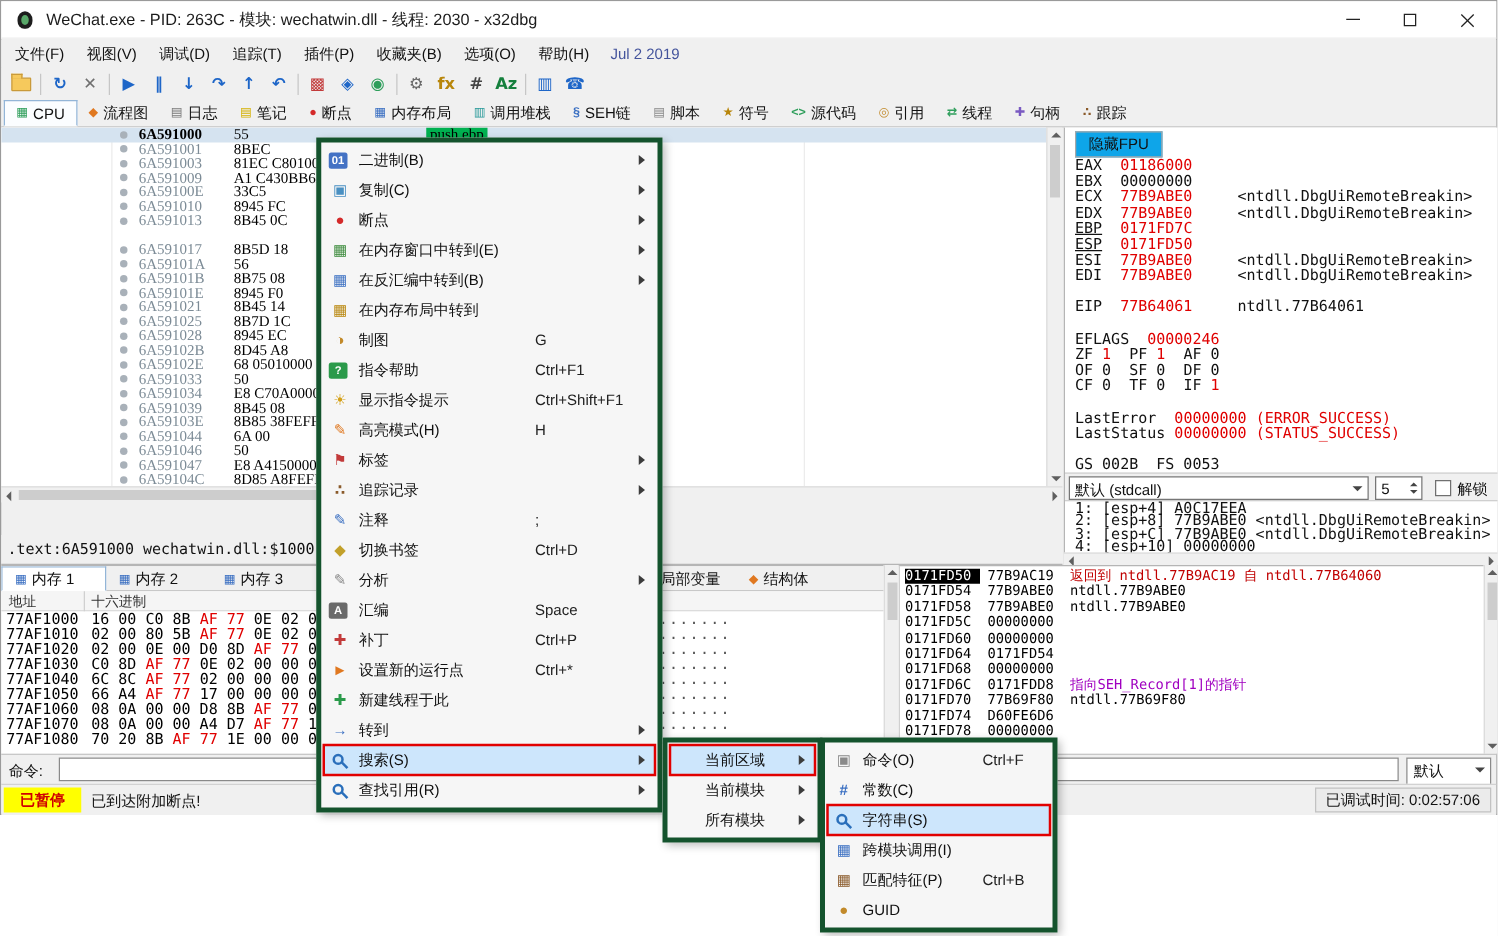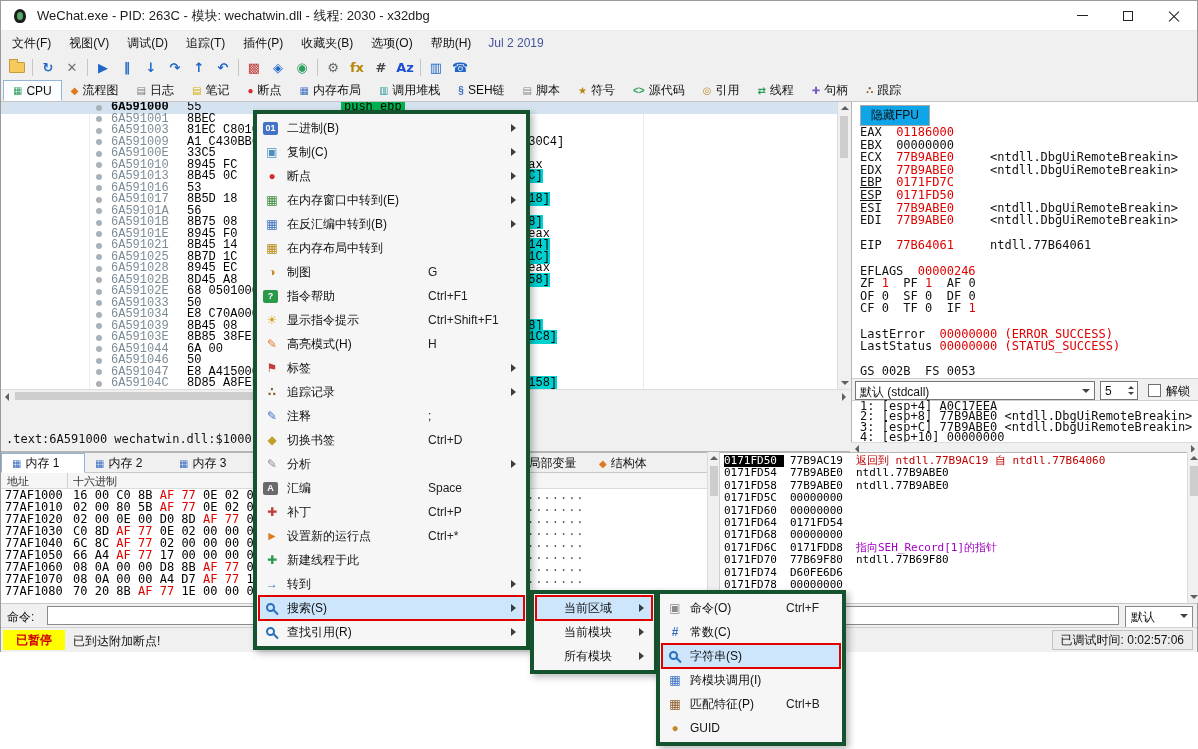--- a/index.html
+++ b/index.html
@@ -34,21 +34,21 @@
   .i-folder{width:16px;height:11px;background:#f6c95c;border:1px solid #c99a3a;border-radius:1px;position:relative}
   .i-folder::before{content:"";position:absolute;left:-1px;top:-4px;width:7px;height:3px;background:#f6c95c;border:1px solid #c99a3a;border-bottom:none}
 
   
   .tabbar{position:absolute;left:0;top:79px;right:0;height:22px;display:flex;align-items:flex-end;padding-left:2px;background:#f0f0f0;border-bottom:1px solid #c4c4c4}
   .tab{display:flex;align-items:center;gap:4px;height:21px;padding:0 9px;white-space:nowrap}
   .tab .tg{font-size:10px;font-weight:bold}
   .tab.active{background:#fbfdff;border:1px solid #93b5d7;border-bottom:1px solid #fbfdff}
 
   
-  .disasm{position:absolute;left:0;top:101px;width:836px;height:287px;background:#fff;overflow:hidden;font-family:Liberation Mono, monospace;font-size:12px}
+  .disasm{position:absolute;left:0;top:101px;width:836px;height:287px;background:#fff;overflow:hidden;font-family:Liberation Serif, serif;font-size:12px}
   .gline{position:absolute;top:0;bottom:0;width:1px;background:#ececec}
   .disrows{position:absolute;left:0;top:0;right:0;bottom:0}
   .drow{position:absolute;left:0;height:11.5px;line-height:11.5px;width:100%;white-space:pre}
   .drow.sel{background:#d5e3f0}
   .dot{position:absolute;left:95px;top:2.5px;width:6px;height:6px;border-radius:50%;background:#a9b1b9}
   .da{position:absolute;left:110px;color:#7c8b96}
   .drow.sel .da{color:#000;font-weight:bold}
   .db{position:absolute;left:186px;color:#000}
   .di{position:absolute;left:340px;color:#000}
   .di.chipg{background:var(--green);padding:0 3px}
@@ -201,21 +201,21 @@
         <span class="ticon" style="color: rgb(30, 102, 200);">↑</span>
         <span class="ticon" style="color: rgb(30, 102, 200);">↶</span>
         <span class="tsep"></span>
         <span class="ticon" style="color: rgb(194, 58, 58);">▩</span>
         <span class="ticon" style="color: rgb(30, 102, 200);">◈</span>
         <span class="ticon" style="color: rgb(46, 158, 91);">◉</span>
         <span class="tsep"></span>
         <span class="ticon" style="color: rgb(102, 102, 102);">⚙</span>
         <span class="ticon" style="color: rgb(184, 134, 11);">fx</span>
         <span class="ticon" style="color: rgb(68, 68, 68);">#</span>
-        <span class="ticon" style="color: #1d4ed8;">Az</span>
+        <span class="ticon" style="color: #15803d;">Az</span>
         <span class="tsep"></span>
         <span class="ticon" style="color: rgb(30, 102, 200);">▥</span>
         <span class="ticon" style="color: rgb(30, 102, 200);">☎</span>
       </div>
     <div class="tabbar">
         <span class="tab active">
           <span class="tg" style="color: rgb(46, 158, 91);">▦</span>
           <span>CPU</span>
         </span>
         <span class="tab">
@@ -280,21 +280,20 @@
       <span class="gline" style="left:88px"></span>
       <span class="gline" style="left:642px"></span>
       <div class="disrows">
           <div class="drow sel" style="top: 0px;"><span class="dot"></span><span class="da">6A591000</span><span class="db">55</span><span class="di chipg"><span>push ebp</span></span></div>
           <div class="drow" style="top: 11.5px;"><span class="dot"></span><span class="da">6A591001</span><span class="db">8BEC</span><span class="di"><span>mov ebp,esp</span></span></div>
           <div class="drow" style="top: 23px;"><span class="dot"></span><span class="da">6A591003</span><span class="db">81EC C8010000</span><span class="di"><span>sub esp,1C8</span></span></div>
           <div class="drow" style="top: 34.5px;"><span class="dot"></span><span class="da">6A591009</span><span class="db">A1 C430BB6A</span><span class="di"><span>mov eax,dword ptr ds:[6A8B30C4]</span></span></div>
           <div class="drow" style="top: 46px;"><span class="dot"></span><span class="da">6A59100E</span><span class="db">33C5</span><span class="di"><span>xor eax,ebp</span></span></div>
           <div class="drow" style="top: 57.5px;"><span class="dot"></span><span class="da">6A591010</span><span class="db">8945 FC</span><span class="di"><span>mov dword ptr ss:</span><span class="cy">[ebp-4]</span><span>,eax</span></span></div>
           <div class="drow" style="top: 69px;"><span class="dot"></span><span class="da">6A591013</span><span class="db">8B45 0C</span><span class="di"><span>mov eax,dword ptr ss:</span><span class="cy">[ebp+C]</span></span></div>
-          <div class="drow" style="top: 80.5px;"><span class="dot"></span><span class="da">6A591016</span><span class="db">53</span><span class="di"><span>push ebx</span></span></div>
           <div class="drow" style="top: 92px;"><span class="dot"></span><span class="da">6A591017</span><span class="db">8B5D 18</span><span class="di"><span>mov ebx,dword ptr ss:</span><span class="cy">[ebp+18]</span></span></div>
           <div class="drow" style="top: 103.5px;"><span class="dot"></span><span class="da">6A59101A</span><span class="db">56</span><span class="di"><span>push esi</span></span></div>
           <div class="drow" style="top: 115px;"><span class="dot"></span><span class="da">6A59101B</span><span class="db">8B75 08</span><span class="di"><span>mov esi,dword ptr ss:</span><span class="cy">[ebp+8]</span></span></div>
           <div class="drow" style="top: 126.5px;"><span class="dot"></span><span class="da">6A59101E</span><span class="db">8945 F0</span><span class="di"><span>mov dword ptr ss:</span><span class="cy">[ebp-10]</span><span>,eax</span></span></div>
           <div class="drow" style="top: 138px;"><span class="dot"></span><span class="da">6A591021</span><span class="db">8B45 14</span><span class="di"><span>mov eax,dword ptr ss:</span><span class="cy">[ebp+14]</span></span></div>
           <div class="drow" style="top: 149.5px;"><span class="dot"></span><span class="da">6A591025</span><span class="db">8B7D 1C</span><span class="di"><span>mov edi,dword ptr ss:</span><span class="cy">[ebp+1C]</span></span></div>
           <div class="drow" style="top: 161px;"><span class="dot"></span><span class="da">6A591028</span><span class="db">8945 EC</span><span class="di"><span>mov dword ptr ss:</span><span class="cy">[ebp-14]</span><span>,eax</span></span></div>
           <div class="drow" style="top: 172.5px;"><span class="dot"></span><span class="da">6A59102B</span><span class="db">8D45 A8</span><span class="di"><span>lea eax,dword ptr ss:</span><span class="cy">[ebp-58]</span></span></div>
           <div class="drow" style="top: 184px;"><span class="dot"></span><span class="da">6A59102E</span><span class="db">68 05010000</span><span class="di"><span>push 105</span></span></div>
           <div class="drow" style="top: 195.5px;"><span class="dot"></span><span class="da">6A591033</span><span class="db">50</span><span class="di"><span>push eax</span></span></div>

